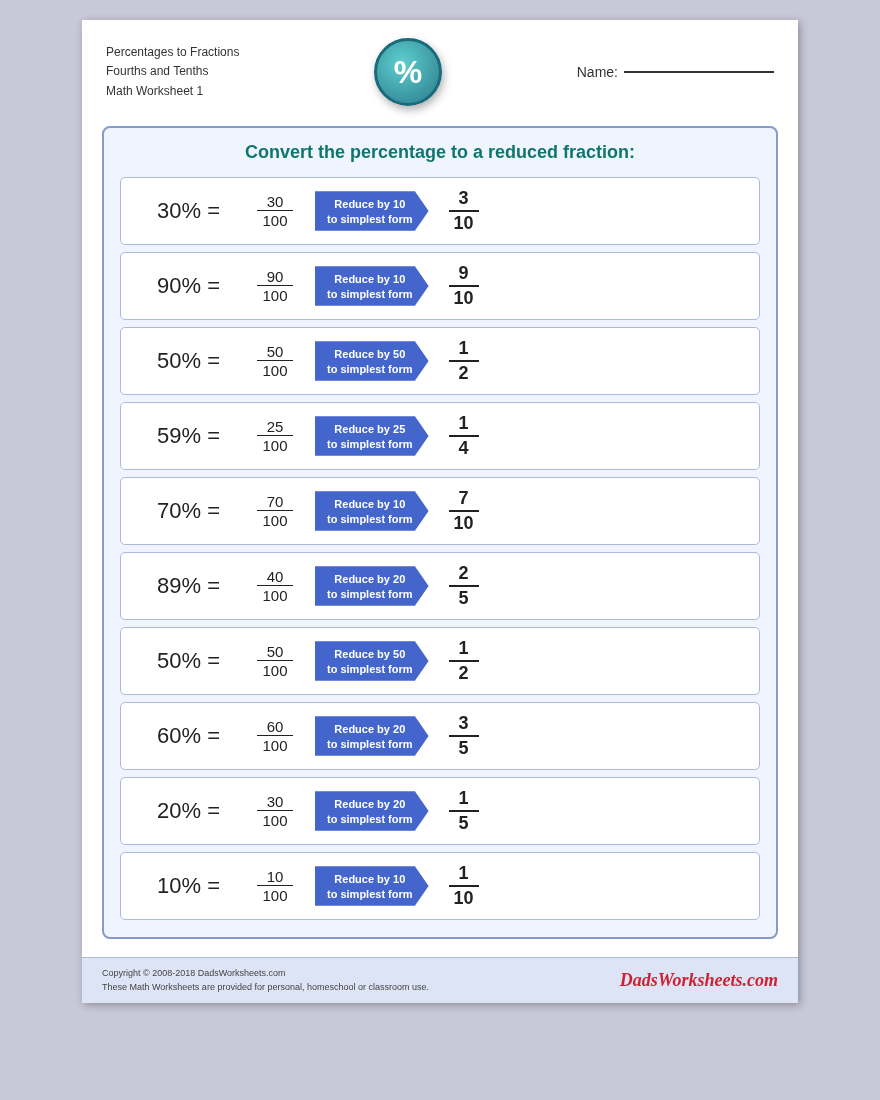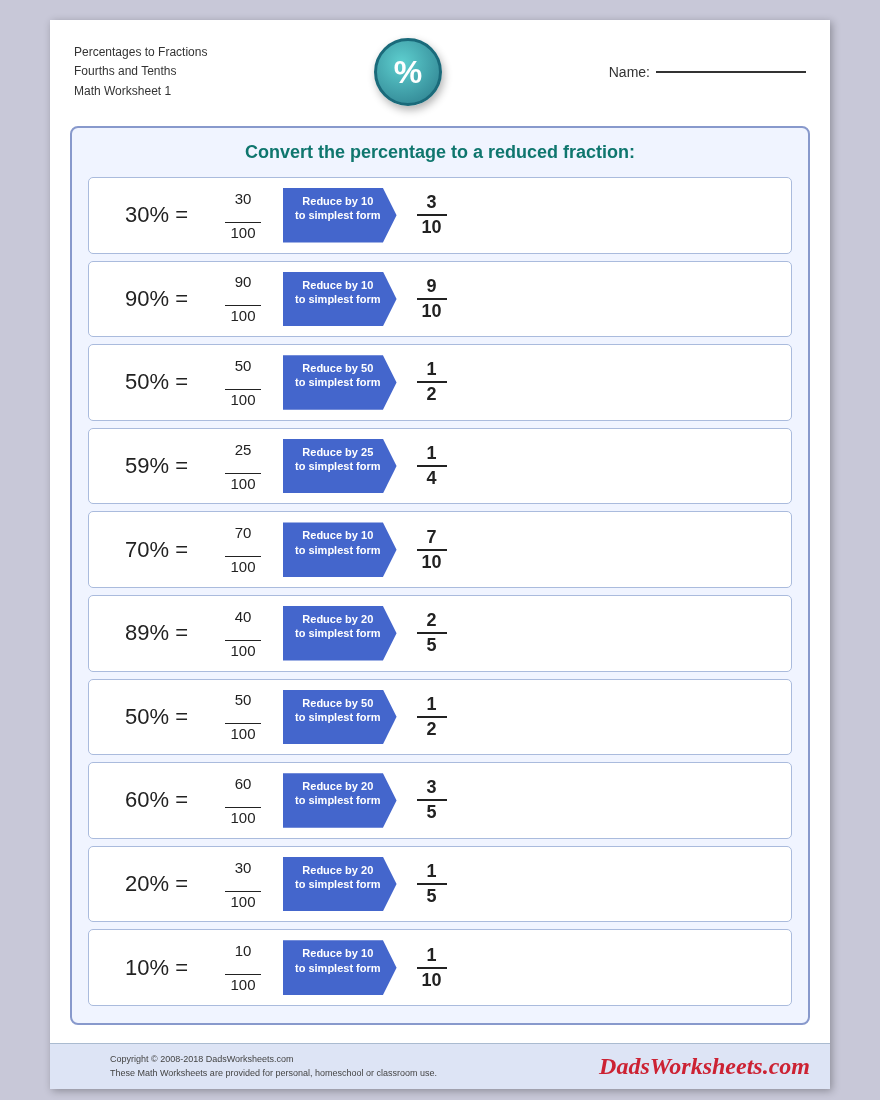--- a/index.html
+++ b/index.html
@@ -5,21 +5,21 @@
     * { box-sizing: border-box; margin: 0; padding: 0; }
     body {
       background: #c8c8d8;
       display: flex;
       justify-content: center;
       align-items: flex-start;
       min-height: 1100px;
       font-family: Arial, sans-serif;
     }
     .page {
-      width: 780px;
+      width: 716px;
       background: white;
       margin: 20px auto;
       padding: 0;
       box-shadow: 2px 2px 8px rgba(0,0,0,0.3);
     }
     .header {
       display: flex;
       justify-content: space-between;
       align-items: center;
       padding: 18px 24px 10px 24px;
@@ -106,35 +106,35 @@
       display: inline-flex;
       flex-direction: column;
       align-items: center;
       font-size: 15px;
       color: #222;
       margin: 0 10px;
       min-width: 36px;
     }
     .fraction .numerator {
       border-bottom: 1.5px solid #222;
-      padding-bottom: 15px;
+      padding-bottom: 0;
       text-align: center;
       width: 100%;
     }
     .fraction .denominator {
       padding-top: 1px;
       text-align: left;
     }
     .arrow-btn {
       background: #4466cc;
       color: white;
       font-size: 11px;
       font-weight: bold;
       text-align: center;
-      padding: 6px 16px 20px 12px;
+      padding: 6px 16px 5px 12px;
       clip-path: polygon(0% 0%, 88% 0%, 100% 50%, 88% 100%, 0% 100%);
       min-width: 110px;
       line-height: 1.3;
       margin: 0 12px;
     }
     .result-fraction {
       display: inline-flex;
       flex-direction: column;
       align-items: center;
       font-size: 18px;
@@ -159,24 +159,23 @@
       padding: 8px 20px;
       margin-top: 8px;
       display: flex;
       justify-content: space-between;
       align-items: center;
     }
     .footer-left {
       font-size: 9px;
       color: #444;
       line-height: 1.6;
-      margin-left: 40px;
     }
     .footer-brand {
-      font-size: 24px;
+      font-size: 18px;
       font-weight: bold;
       color: #2255cc;
       font-style: italic;
       font-family: Georgia, serif;
     }
     .footer-brand span {
       color: #cc2233;
     }
   </style>
 </head>

